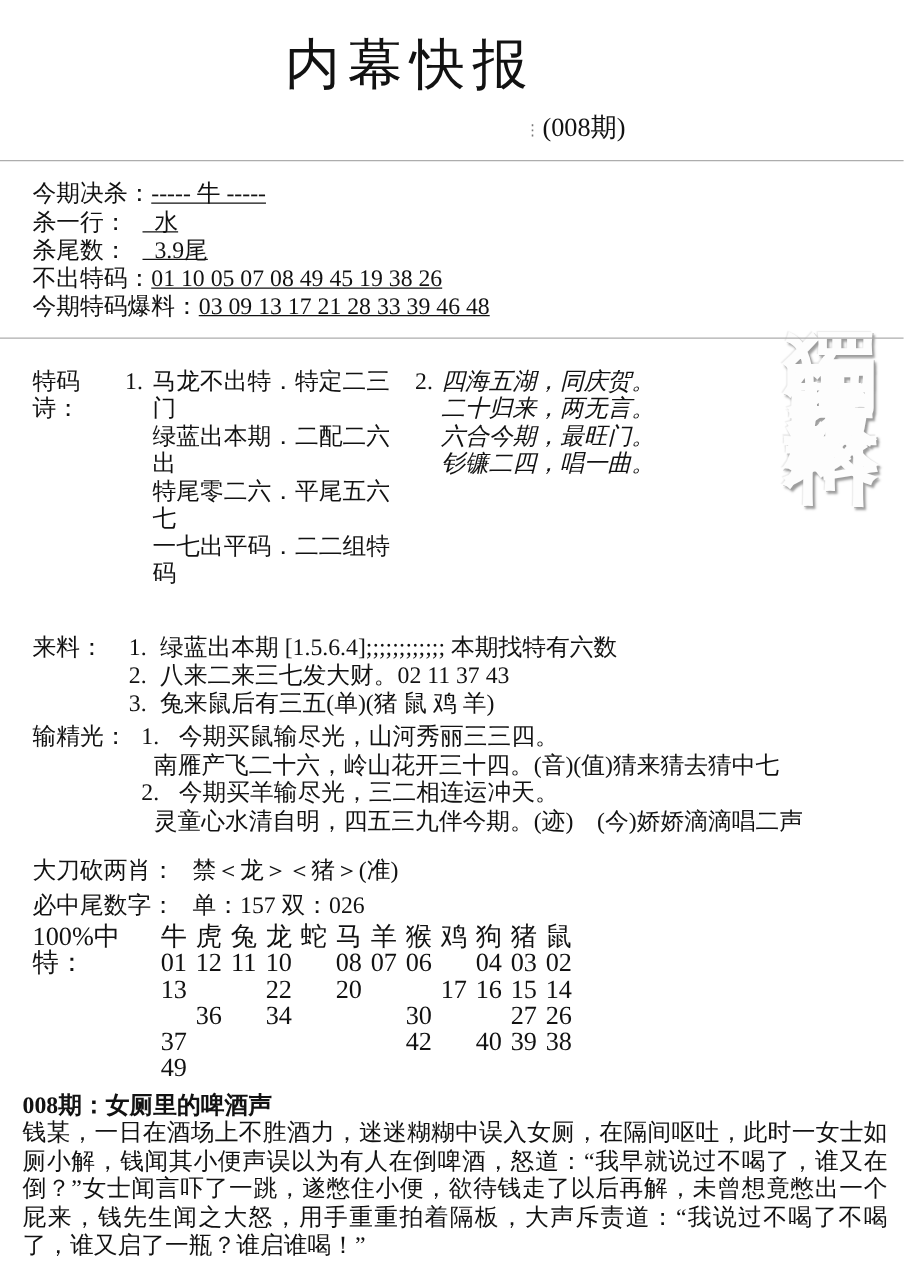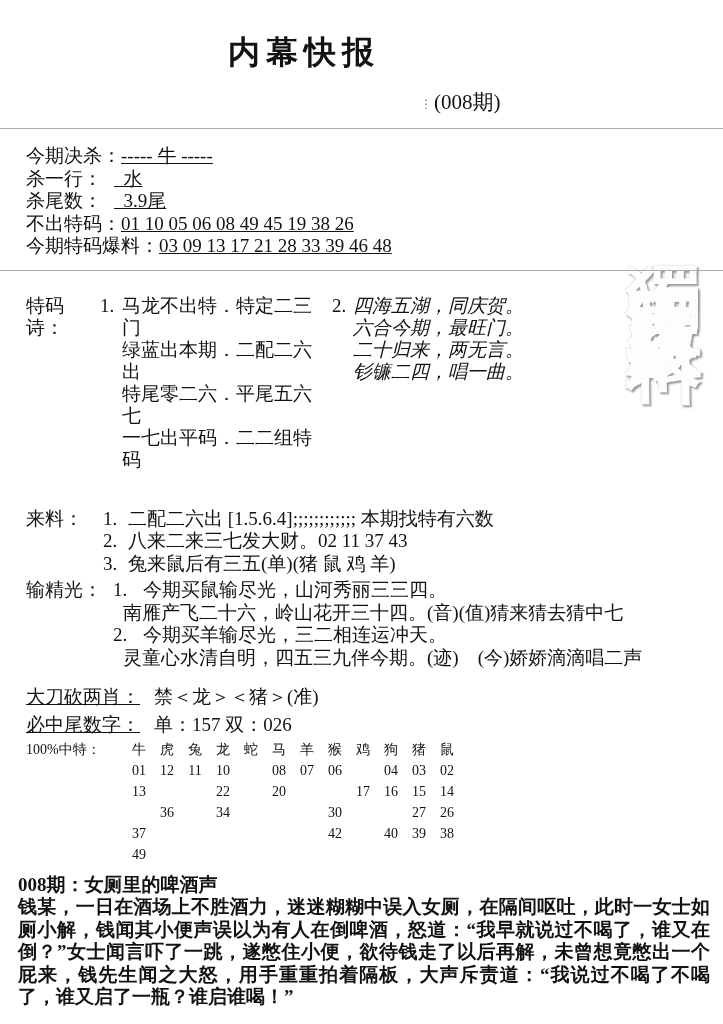--- a/index.html
+++ b/index.html
@@ -14,21 +14,21 @@
   .watermark{
     position:absolute;top:208px;right:20px;z-index:0;
     writing-mode:vertical-rl;
     font-size:76px;font-weight:bold;line-height:1;letter-spacing:12px;
     color:#fdfdfd;
     text-shadow:2px 2px 2px #9e9e9e,-1px -1px 1px #ececec,1px 1px 0 #c8c8c8;
     user-select:none;
   }
   .page-title{
     margin:26px 0 0 228px;
-    font-size:32px;font-weight:bold;letter-spacing:6px;line-height:52px;
+    font-size:44px;font-weight:normal;letter-spacing:6px;line-height:52px;
   }
   .issue-line{margin:12px 0 0 420px;font-size:21px;line-height:24px;}
   .issue-mark{font-size:12px;color:#777;margin-right:2px;vertical-align:middle;}
   .rule{border:0;border-top:1px solid #adadad;margin:12px 0 0 0;height:0;}
   
   .kill{margin:16px 0 0 0;padding-left:26px;font-size:19px;text-decoration:underline;}
   .kill .row{line-height:22.5px;white-space:pre;}
   .kill .lbl{display:inline-block;min-width:88px;}
   
   .poem{display:flex;margin:24px 0 0 0;padding-left:26px;font-size:19px;line-height:22px;}
@@ -41,78 +41,78 @@
   .lailiao{display:flex;margin:37px 0 0 0;padding-left:26px;font-size:19px;line-height:22.5px;}
   .lailiao .lbl{width:77px;flex:none;}
   .lailiao .num{display:inline-block;width:25px;}
   
   .shu{display:flex;margin:4px 0 16px 0;padding-left:26px;font-size:19px;line-height:22.5px;}
   .shu .lbl{width:87px;flex:none;}
   .shu .num{display:inline-block;width:30px;}
   .shu .cont{padding-left:10px;}
   
   .lrow{padding-left:26px;font-size:19px;line-height:24px;margin-top:4px;white-space:pre;}
-  .lrow .lbl{display:inline-block;min-width:128px;text-decoration:underline;}
-  
-  .ztable{display:flex;padding-left:26px;font-size:14px;margin-top:2px;}
+  .lrow .lbl{display:inline-block;min-width:128px;}
+  
+  .ztable{display:flex;padding-left:26px;font-size:21px;margin-top:2px;}
   .ztable .lbl{width:99px;flex:none;line-height:21px;}
   .zgrid{display:grid;grid-template-columns:repeat(12,28px);}
   .zcell{text-align:center;line-height:21px;height:21px;white-space:nowrap;}
   
   .story{padding-left:18px;margin-top:8px;width:692px;}
   .story-title{font-size:19px;font-weight:bold;line-height:23px;}
-  .story-body{font-size:19px;line-height:22.5px;text-align:justify;word-break:break-all;font-weight:bold;}
+  .story-body{font-size:19px;line-height:22.5px;text-align:justify;word-break:break-all;}
 </style>
 </head>
 <body>
 
 <div class="watermark">獨家正版來料</div>
 
 <div class="content">
 
   <div class="page-title">内幕快报</div>
 
   <div class="issue-line">
     <span class="issue-mark">⋮</span><span>(008期)</span>
   </div>
 
   <hr class="rule">
 
   <div class="kill">
     <div class="row"><span class="lbl">今期决杀：</span><span>----- 牛 -----</span></div>
     <div class="row"><span class="lbl">杀一行：</span><span>  水</span></div>
     <div class="row"><span class="lbl">杀尾数：</span><span>  3.9尾</span></div>
-    <div class="row"><span class="lbl">不出特码：</span><span>01 10 05 06 08 49 45 19 38 26</span></div>
+    <div class="row"><span class="lbl">不出特码：</span><span>01 10 05 07 08 49 45 19 38 26</span></div>
     <div class="row"><span class="lbl">今期特码爆料：</span><span>03 09 13 17 21 28 33 39 46 48</span></div>
   </div>
 
   <hr class="rule">
 
   <div class="poem">
     <span class="lbl">特码诗：</span>
     <span class="num">1.</span>
     <span class="lines">
       <div>马龙不出特．特定二三门</div>
       <div>绿蓝出本期．二配二六出</div>
       <div>特尾零二六．平尾五六七</div>
       <div>一七出平码．二二组特码</div>
     </span>
     <span class="num2">2.</span>
     <span class="lines2">
       <div>四海五湖，同庆贺。</div>
+      <div>二十归来，两无言。</div>
       <div>六合今期，最旺门。</div>
-      <div>二十归来，两无言。</div>
       <div>钐镰二四，唱一曲。</div>
     </span>
   </div>
 
   <div class="lailiao">
     <span class="lbl">来料：</span>
     <span>
-      <div><span class="num">1.</span><span>二配二六出 [1.5.6.4];;;;;;;;;;;; 本期找特有六数</span></div>
+      <div><span class="num">1.</span><span>绿蓝出本期 [1.5.6.4];;;;;;;;;;;; 本期找特有六数</span></div>
       <div><span class="num">2.</span><span>八来二来三七发大财。02 11 37 43</span></div>
       <div><span class="num">3.</span><span>兔来鼠后有三五(单)(猪 鼠 鸡 羊)</span></div>
     </span>
   </div>
 
   <div class="shu">
     <span class="lbl">输精光：</span>
     <span>
       <div><span class="num">1.</span><span>今期买鼠输尽光，山河秀丽三三四。</span></div>
       <div class="cont"><span>南雁产飞二十六，岭山花开三十四。(音)(值)猜来猜去猜中七</span></div>

